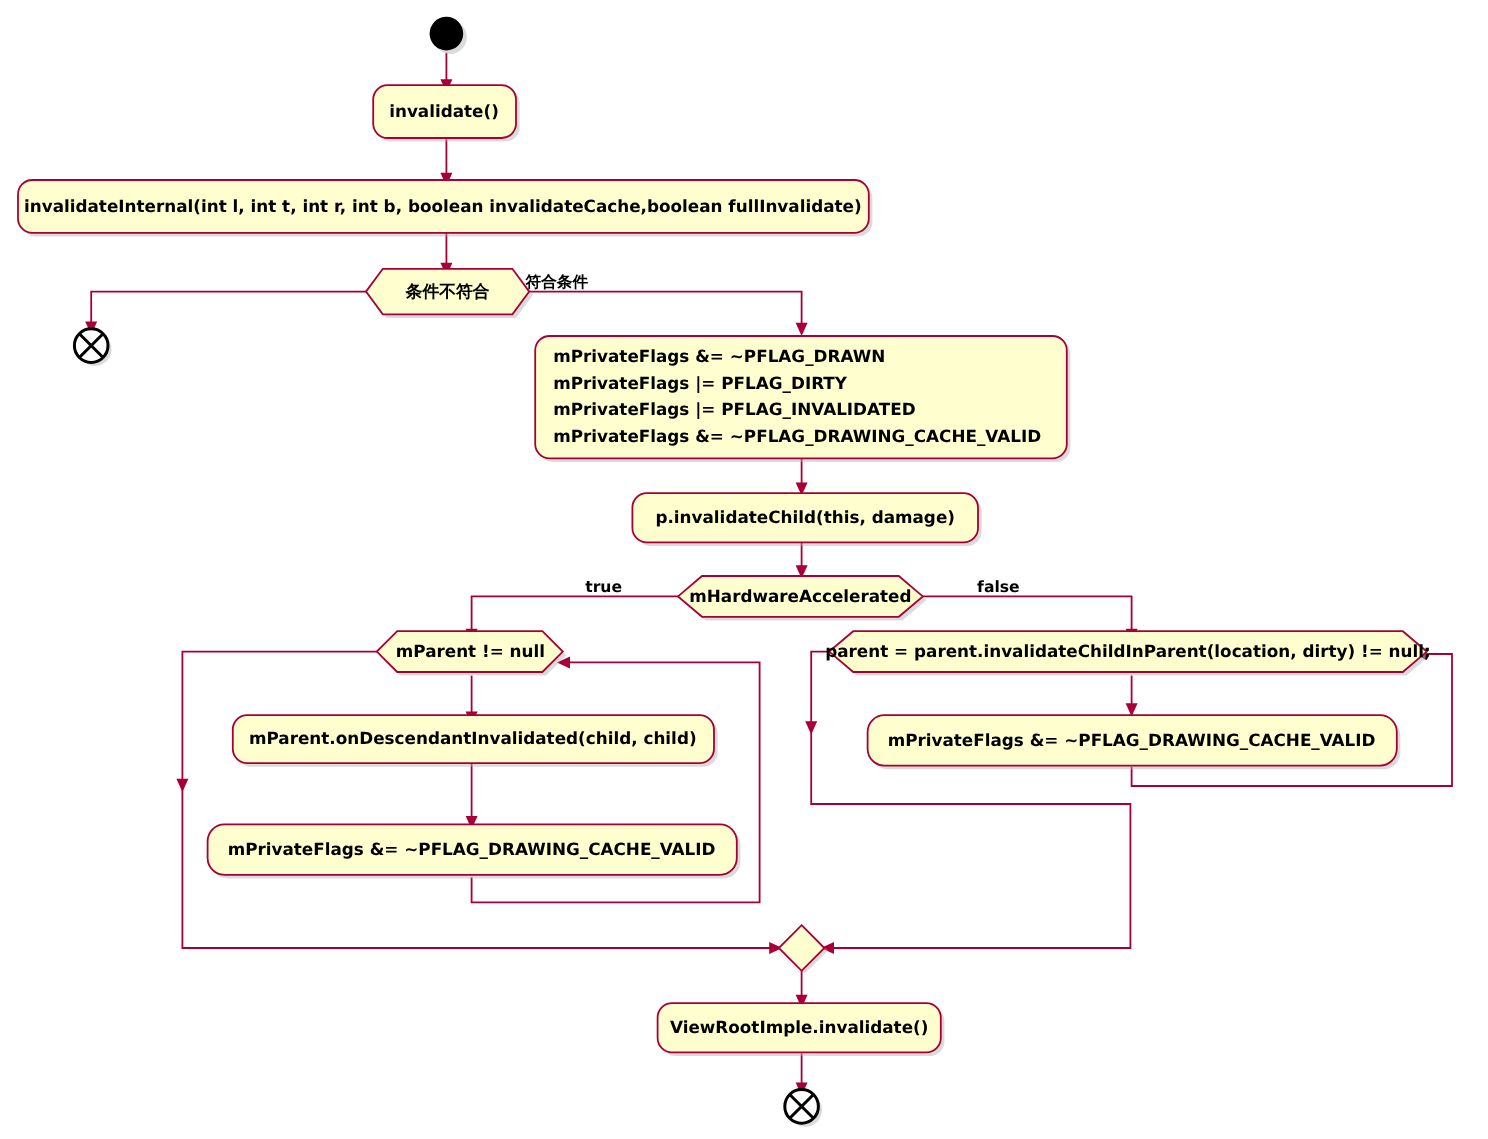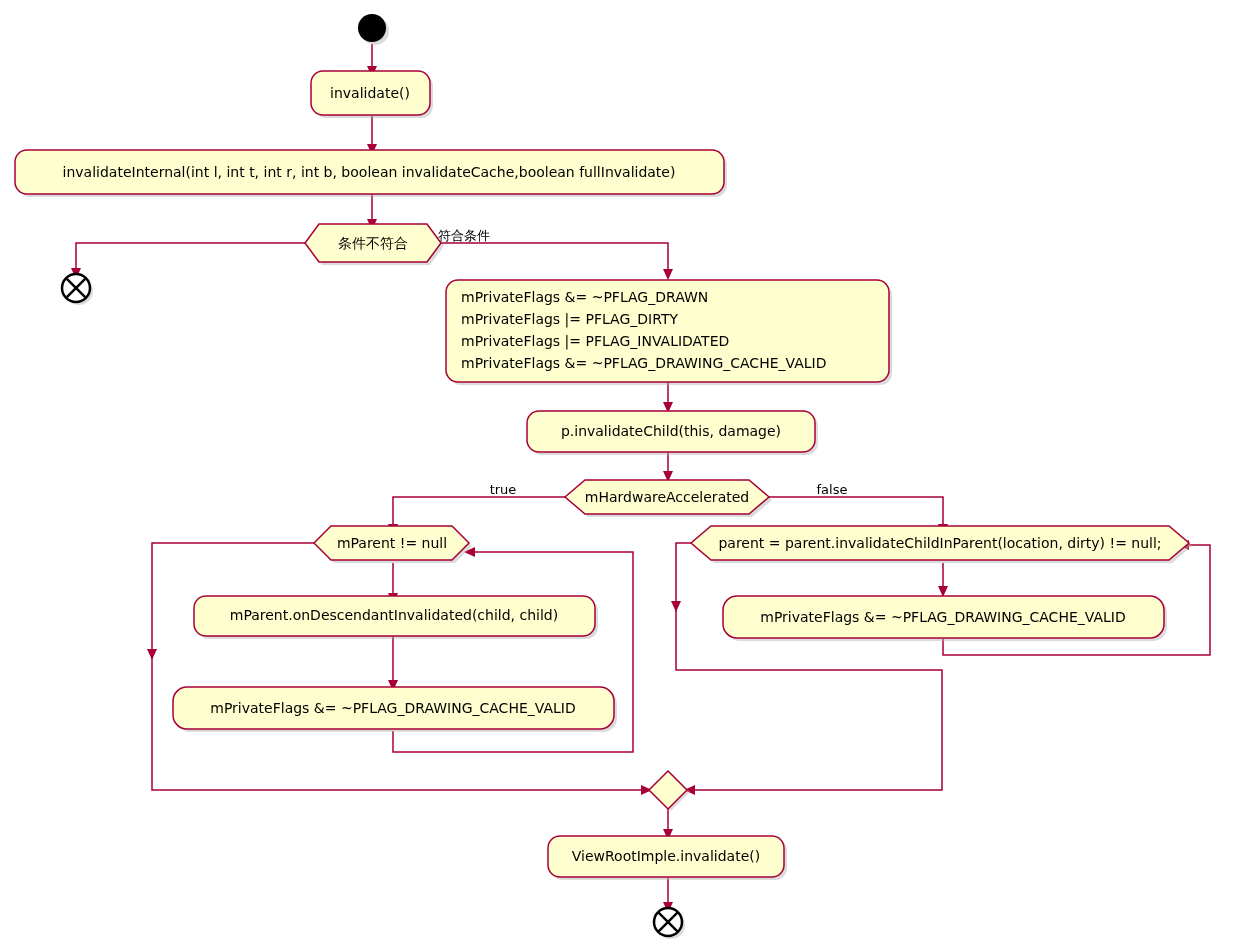--- a/index.html
+++ b/index.html
@@ -10,20 +10,21 @@
   body {
     width: 1240px;
     height: 949px;
     font-family: "DejaVu Sans", sans-serif;
     overflow: hidden;
   }
   #diagram-root {
     position: relative;
     width: 1240px;
     height: 845px;
+    font-weight: bold;
   }
   svg#activity-diagram {
     display: block;
     width: 1240px;
     height: 949px;
   }
   .node-shape {
     fill: #FEFECE;
     stroke: #A80036;
     stroke-width: 1.5;

